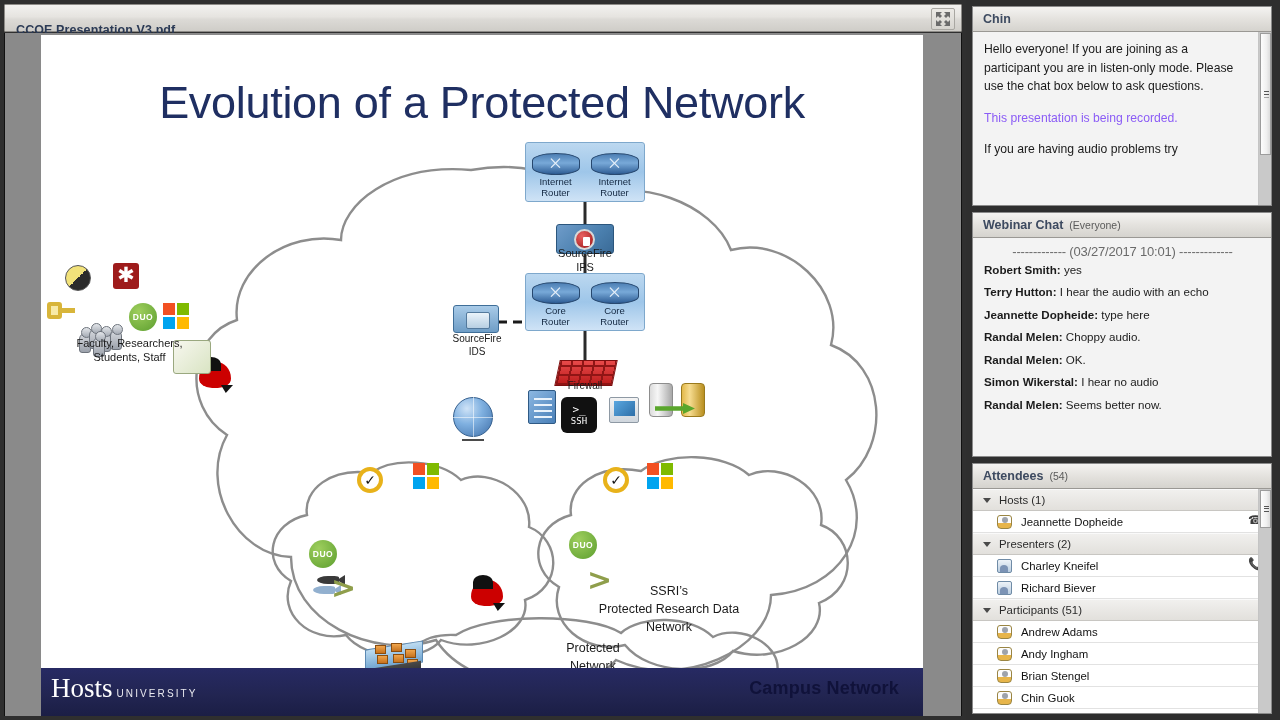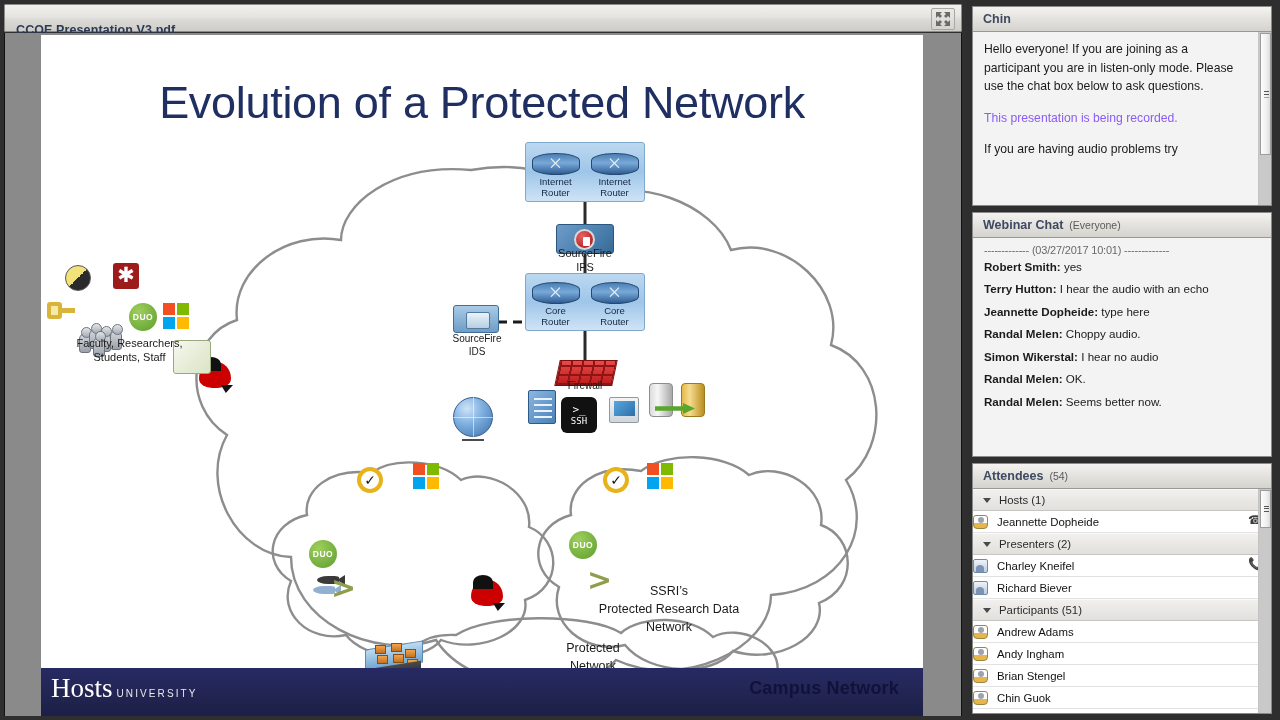--- a/index.html
+++ b/index.html
@@ -337,39 +337,39 @@
   
   #notes-panel { top:6px; height:200px; }
   #notes-body { height:173px; padding:8px 24px 12px 11px; }
   .note-p { font-size:12.2px; color:#1b1b1b; line-height:1.52; }
   .note-p.rec { color:#8b5cf6; margin-top:13px; }
   .note-p.last { margin-top:13px; }
 
   
   #chat-panel { top:212px; height:245px; }
   #chat-body { height:218px; padding:6px 10px 4px 11px; }
-  .chat-sep { font-size:11px; color:#6a6a6a; margin-bottom:4px; letter-spacing:-.2px;}
+  .chat-sep { text-align:center; font-size:13px; color:#6a6a6a; margin-bottom:4px; letter-spacing:-.2px;}
   .chat-line { font-size:11.6px; color:#1b1b1b; margin:0 0 8px 0; line-height:1.25; }
   .chat-line .who { font-weight:bold; }
 
   
   #att-panel { top:463px; height:251px; }
   #att-body { height:224px; background:#fff; }
   .att-group {
     height:22px; display:flex; align-items:center; gap:8px; padding-left:10px;
     background: linear-gradient(to bottom,#f1f0ee,#e2e0dc);
     border-bottom:1px solid #c8c6c2; border-top:1px solid #fafafa;
     font-size:11.4px; color:#2b2b2b;
   }
   .att-group .tri {
     width:0;height:0;border-left:4.5px solid transparent;border-right:4.5px solid transparent;
     border-top:5.5px solid #4a4a4a;
   }
   .att-row {
-    height:22px; display:flex; align-items:center; gap:9px; padding-left:0;
+    height:22px; display:flex; align-items:center; gap:9px; padding-left:24px;
     border-bottom:1px solid #e2e2e2; background:#fff; font-size:11.4px; color:#111;
     position:relative;
   }
   .att-icon { width:15px; height:14px; position:relative; flex:none; }
   .att-icon.user {
     background:linear-gradient(to bottom,#fdfdfd 0 58%, #e7b54a 58% 100%);
     border:1px solid #9a8543; border-radius:3px 3px 4px 4px;
   }
   .att-icon.user::before{
     content:""; position:absolute; left:4px; top:1px; width:6px;height:6px;border-radius:50%;
@@ -687,24 +687,24 @@
         <div class="chat-line">
           <span class="who">Terry Hutton:</span><span> I hear the audio with an echo</span>
         </div>
         <div class="chat-line">
           <span class="who">Jeannette Dopheide:</span><span> type here</span>
         </div>
         <div class="chat-line">
           <span class="who">Randal Melen:</span><span> Choppy audio.</span>
         </div>
         <div class="chat-line">
+          <span class="who">Randal Melen:</span><span> OK.</span>
+        </div>
+        <div class="chat-line">
           <span class="who">Simon Wikerstal:</span><span> I hear no audio</span>
-        </div>
-        <div class="chat-line">
-          <span class="who">Randal Melen:</span><span> OK.</span>
         </div>
         <div class="chat-line">
           <span class="who">Randal Melen:</span><span> Seems better now.</span>
         </div>
       </div>
     </div>
 
     <div class="panel" id="att-panel">
       <div class="panel-header">
         <span class="ptitle">Attendees</span>

